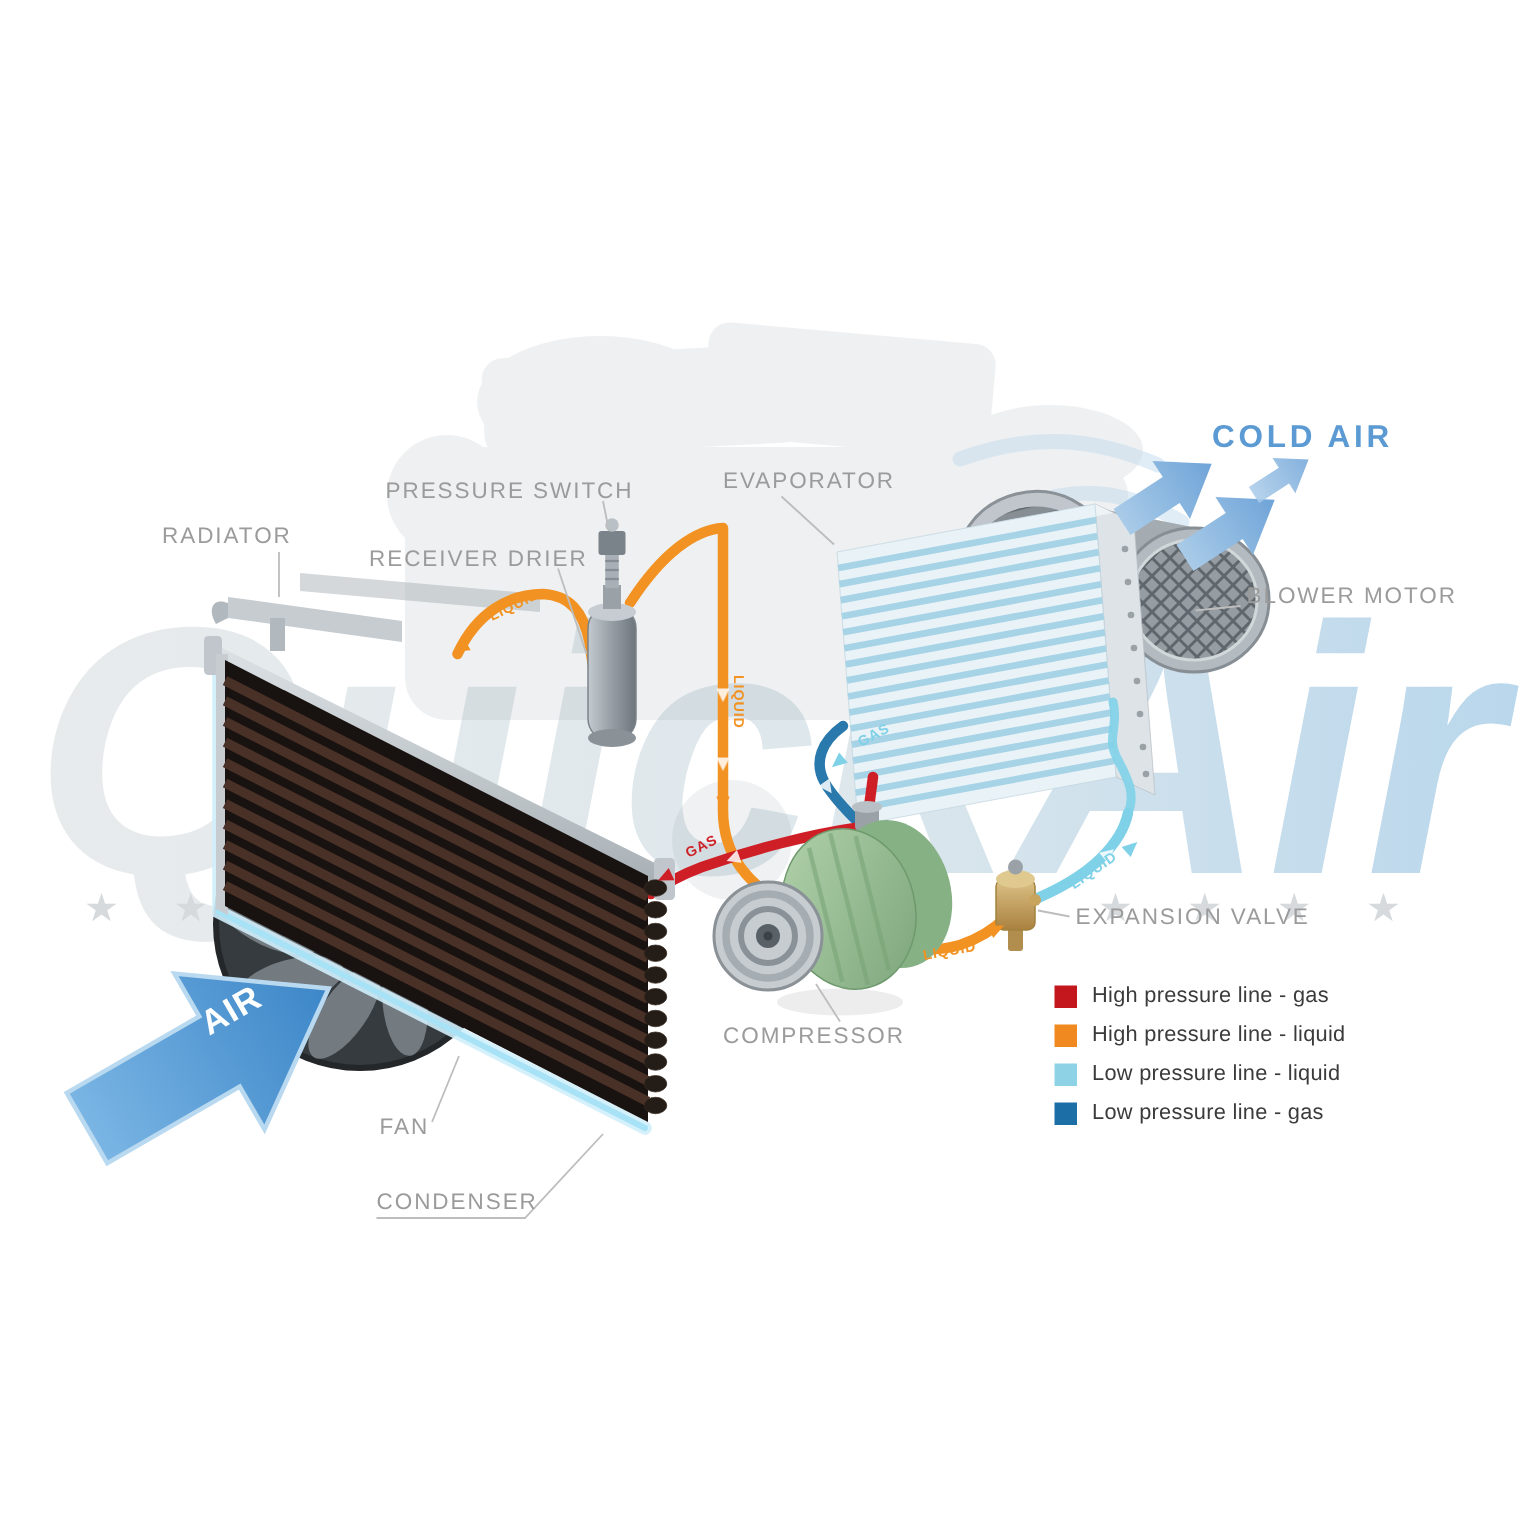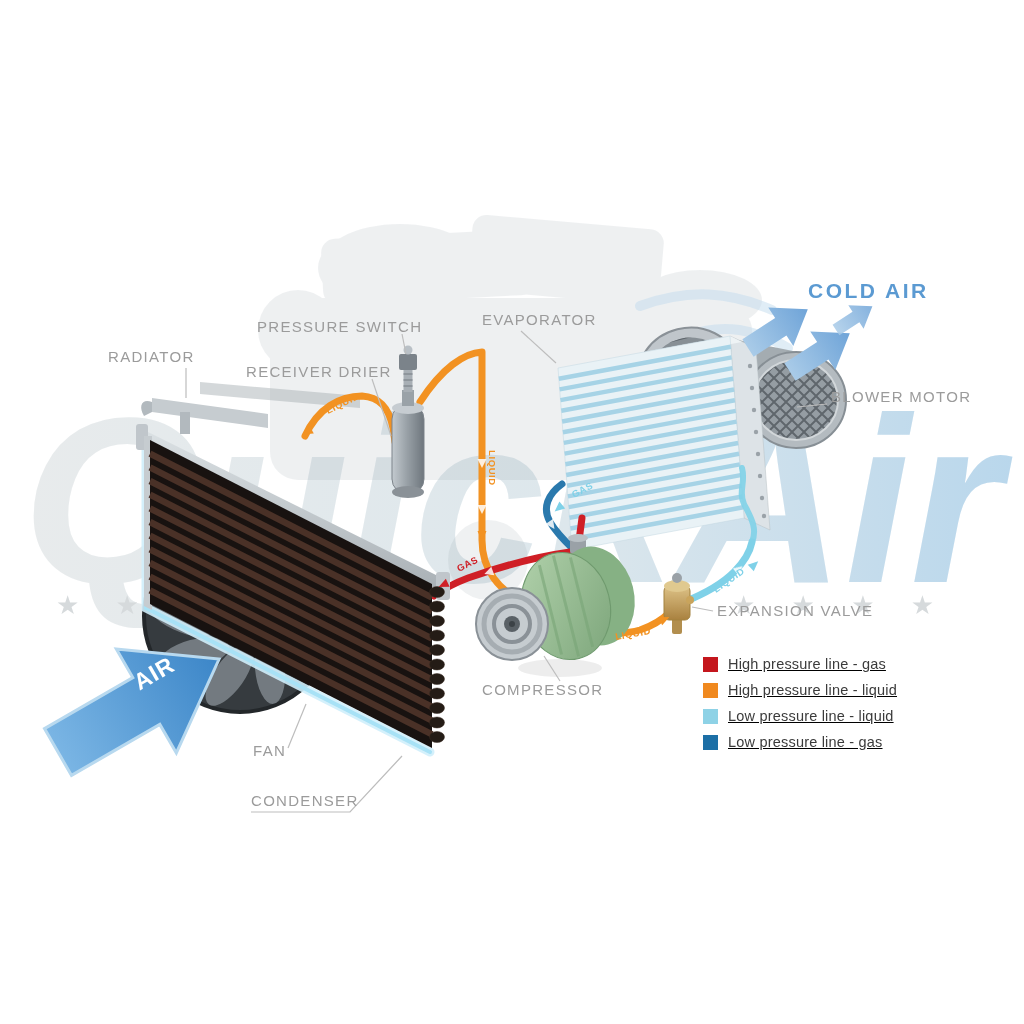--- a/index.html
+++ b/index.html
@@ -8,21 +8,21 @@
   .stage svg{position:absolute;left:0;top:0;}
   .comp-label{fill:#9b9b9b;font-family:"Liberation Sans",sans-serif;font-size:15px;letter-spacing:1.3px;}
   .pipe-label{font-family:"Liberation Sans",sans-serif;font-size:9.5px;font-weight:bold;letter-spacing:.6px;}
   .cold-label{font-family:"Liberation Sans",sans-serif;font-size:21px;font-weight:bold;letter-spacing:2.5px;}
   .air-label{font-family:"Liberation Sans",sans-serif;font-size:23px;font-weight:bold;letter-spacing:1px;fill:#ffffff;}
   .wm-text{font-family:"Liberation Sans",sans-serif;font-size:235px;font-weight:bold;font-style:italic;}
   .wm-stars{font-family:"DejaVu Sans",sans-serif;font-size:26px;fill:#d6dadc;letter-spacing:14px;}
   .pipe{fill:none;stroke-width:7;stroke-linecap:round;stroke-linejoin:round;}
   .pipe-thin{fill:none;stroke-width:6;stroke-linecap:round;stroke-linejoin:round;}
   .leader{stroke:#bdbdbd;stroke-width:1.2;fill:none;}
-  .legend{position:absolute;left:703px;top:656px;display:flex;flex-direction:column;gap:10px;text-decoration:underline;}
+  .legend{position:absolute;left:703px;top:656px;display:flex;flex-direction:column;gap:10px;}
   .legend-row{display:flex;align-items:center;}
   .swatch{width:15px;height:15px;margin-right:10px;flex:0 0 15px;}
   .legend-label{font-size:14.5px;color:#3b3b3b;letter-spacing:.2px;}
 </style>
 </head>
 <body>
 
 <div class="stage">
 <svg width="1024" height="1024" viewBox="0 0 1024 1024">
   <defs>

